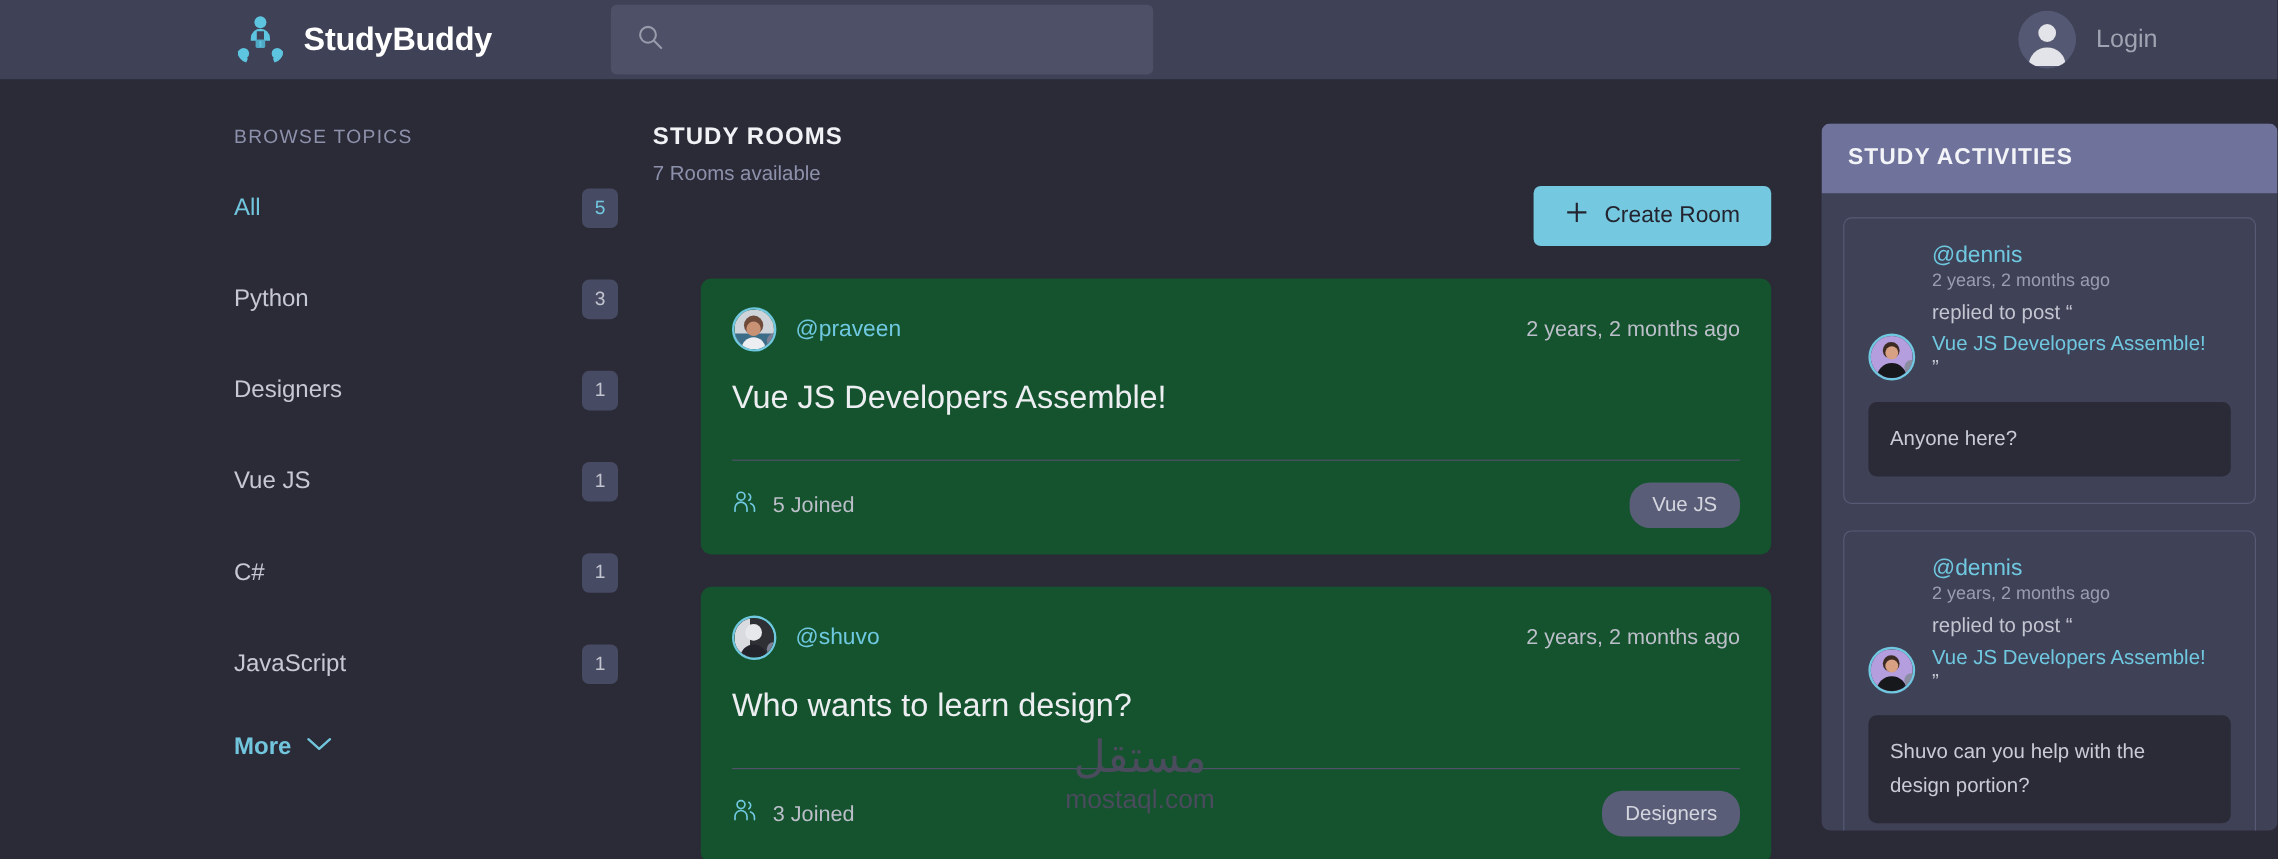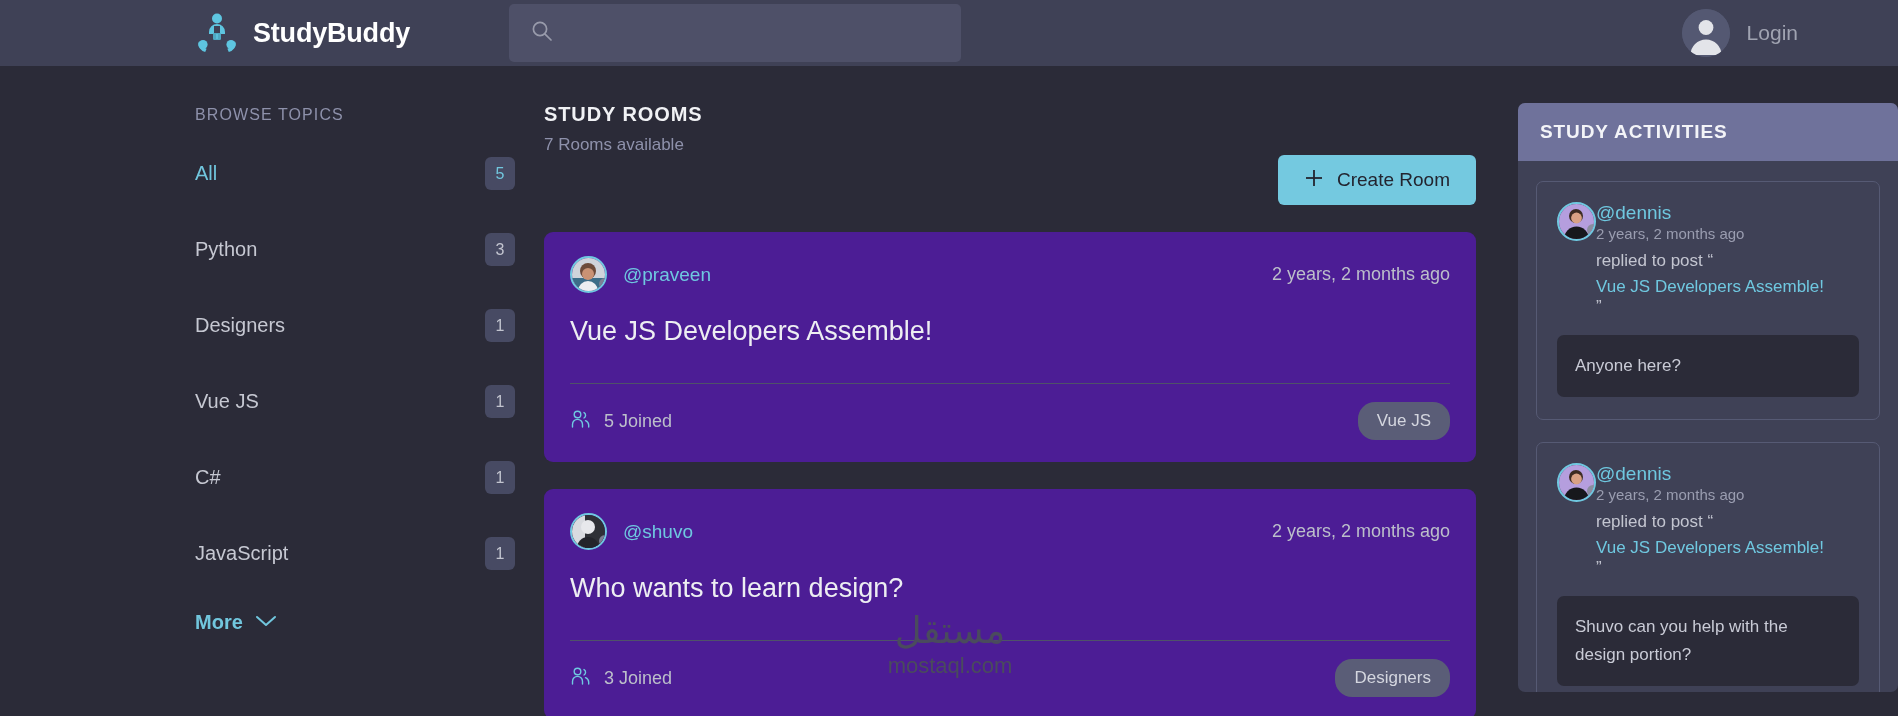--- a/index.html
+++ b/index.html
@@ -130,23 +130,24 @@
     display: flex; align-items: center; gap: 13px;
     color: #23242f;
     font-size: 19px;
     font-family: "Liberation Sans", sans-serif;
     cursor: pointer;
   }
   .plus { width: 20px; height: 20px; flex: none; }
 
   .room-card {
     margin-top: 27px;
-    background: #4c1d95;
+    background: #14532d;
     border-radius: 9px;
     padding: 24px 26px 22px 26px;
+    margin-left: 40px;
   }
   .room-top { display: flex; align-items: center; }
   .avatar {
     width: 37px; height: 37px; border-radius: 50%;
     border: 2px solid #6fc8e0;
     position: relative; flex: none; overflow: hidden;
   }
   .avatar::after {
     content: ""; position: absolute;
     width: 12px; height: 12px; border-radius: 50%;
@@ -190,21 +191,21 @@
     letter-spacing: 0.9px;
     padding: 18px 22px;
   }
   .activity-body { padding: 20px 18px 0 18px; }
   .act-card {
     border: 1px solid #565a74;
     border-radius: 7px;
     padding: 20px 20px 22px 20px;
     margin-bottom: 22px;
   }
-  .act-top { display: flex; align-items: flex-start; }
+  .act-top { display: flex; align-items: flex-end; gap: 14px; }
   .act-avatar {
     width: 39px; height: 39px; border-radius: 50%;
     border: 2px solid #6fc8e0; position: relative; flex: none;
     overflow: hidden;
   }
   .act-avatar::after {
     content: ""; position: absolute;
     width: 12px; height: 12px; border-radius: 50%;
     background: #8a8d9f; right: -5px; bottom: 3px;
   }

